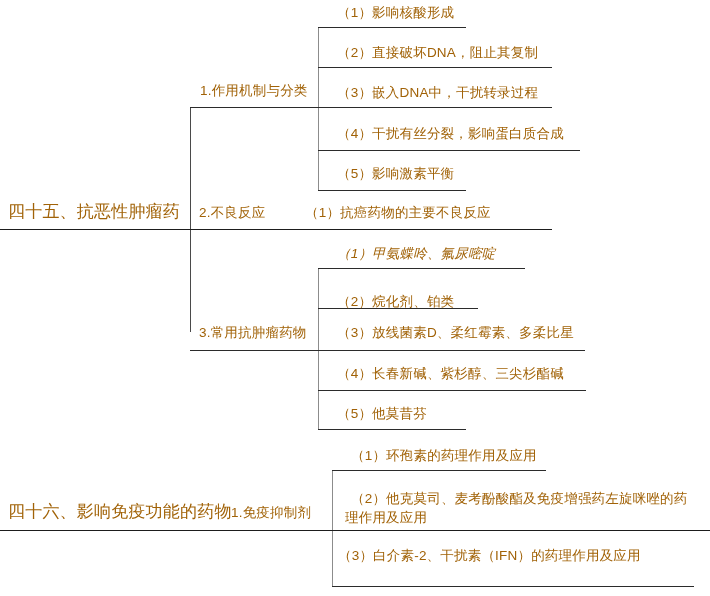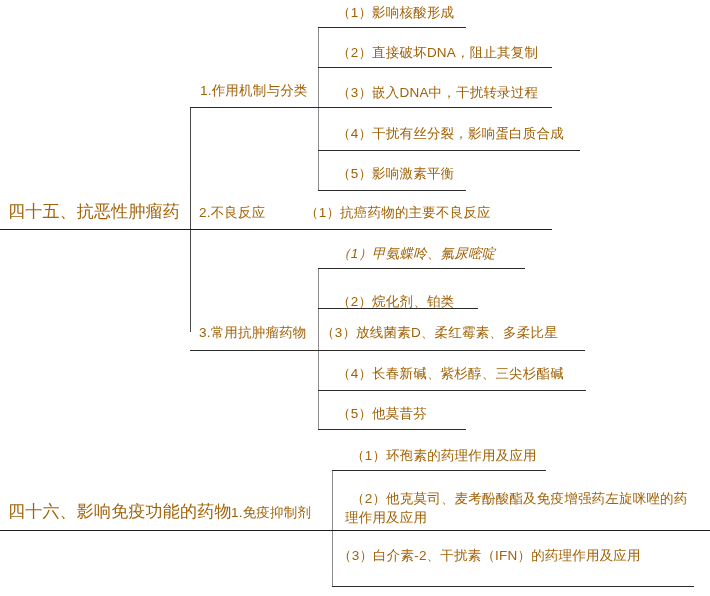--- a/index.html
+++ b/index.html
@@ -87,21 +87,21 @@
   <div class="cell l3" style="left:337px; top:124px;">（4）干扰有丝分裂，影响蛋白质合成</div>
   <div class="cell l3" style="left:337px; top:164px;">（5）影响激素平衡</div>
 
   <div class="cell l2" style="left:199px; top:203px;">2.不良反应</div>
   <div class="cell l3" style="left:305px; top:203px;">（1）抗癌药物的主要不良反应</div>
 
   <div class="cell l2" style="left:199px; top:323px;">3.常用抗肿瘤药物</div>
 
   <div class="cell l3" style="left:337px; top:244px;font-style:italic;">（1）甲氨蝶呤、氟尿嘧啶</div>
   <div class="cell l3" style="left:337px; top:284px;margin-top:8px;">（2）烷化剂、铂类</div>
-  <div class="cell l3" style="left:321px; top:323px;">（3）放线菌素D、柔红霉素、多柔比星</div>
+  <div class="cell l3" style="left:337px; top:323px;">（3）放线菌素D、柔红霉素、多柔比星</div>
   <div class="cell l3" style="left:337px; top:364px;">（4）长春新碱、紫杉醇、三尖杉酯碱</div>
   <div class="cell l3" style="left:337px; top:404px;">（5）他莫昔芬</div>
 
   <div class="cell l1" style="left:8px; top:503px;">四十六、影响免疫功能的药物</div>
 
   <div class="cell l2" style="left:231px; top:503px;">1.免疫抑制剂</div>
 
   <div class="cell l3" style="left:351px; top:446px;">（1）环孢素的药理作用及应用</div>
 
   <div class="cell l3 wrap" style="left:345px; top:489px; width:350px; text-indent:6px;">（2）他克莫司、麦考酚酸酯及免疫增强药左旋咪唑的药理作用及应用</div>

